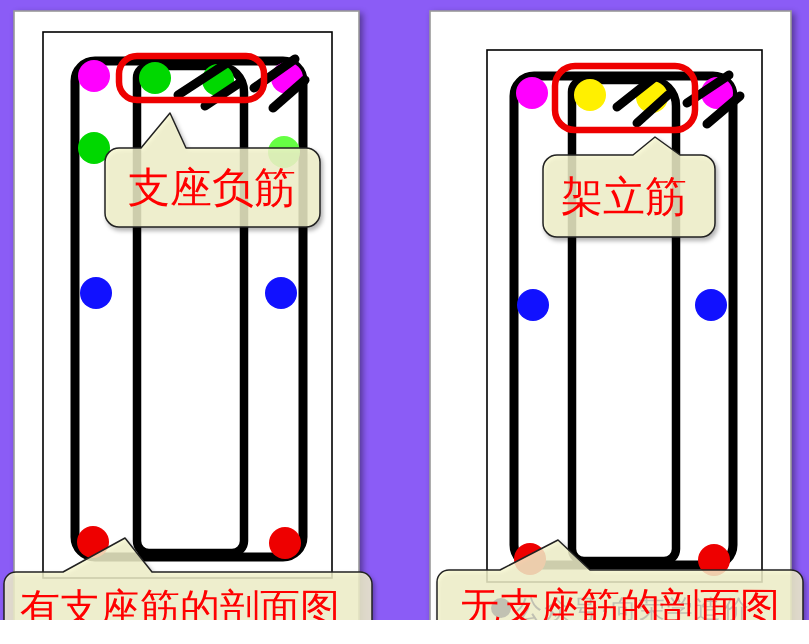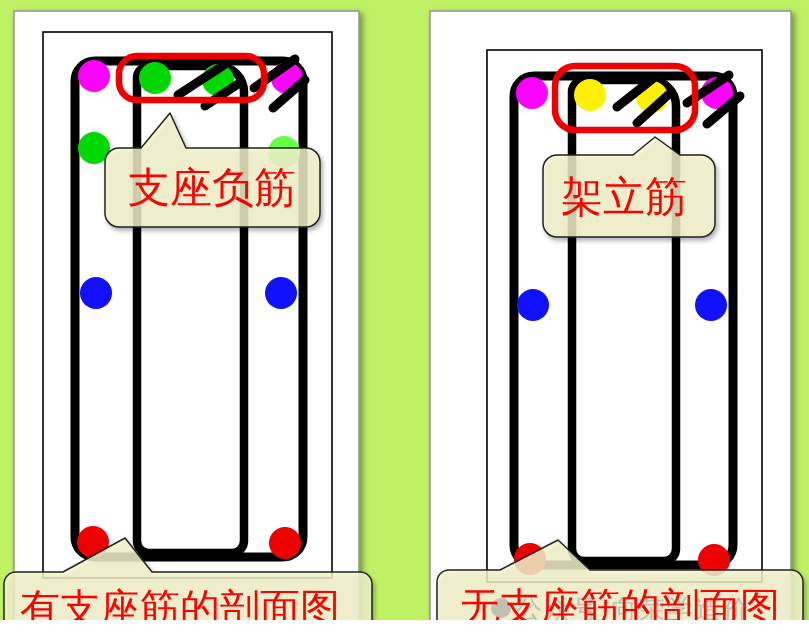--- a/index.html
+++ b/index.html
@@ -1,16 +1,16 @@
 <!DOCTYPE html>
 <html><head>
 <meta charset="utf-8">
 <style>
   html,body{margin:0;padding:0;background:#ffffff;}
-  .stage{position:relative;width:809px;height:620px;background:#bef264;overflow:hidden;
+  .stage{position:relative;width:809px;height:620px;background:#8b5cf6;overflow:hidden;
          font-family:"Liberation Sans",sans-serif;}
   svg{display:block;}
   .card{fill:#ffffff;stroke-width:1.6;filter:drop-shadow(3px 3px 3px rgba(0,0,0,0.40));}
   .concrete{fill:#ffffff;stroke:#000000;stroke-width:1.6;}
   .stirrup{fill:none;stroke:#000000;stroke-width:9;stroke-linejoin:round;}
   .stirrup-inner{fill:none;stroke:#000000;stroke-width:8.5;stroke-linejoin:round;}
   .hook{fill:none;stroke:#000000;stroke-width:9;stroke-linecap:round;}
   .highlight{fill:none;stroke-width:6.5;}
   .bubble{fill-opacity:0.82;stroke:#222222;stroke-width:1.5;stroke-linejoin:round;
           filter:drop-shadow(2px 3px 2px rgba(0,0,0,0.35));}

